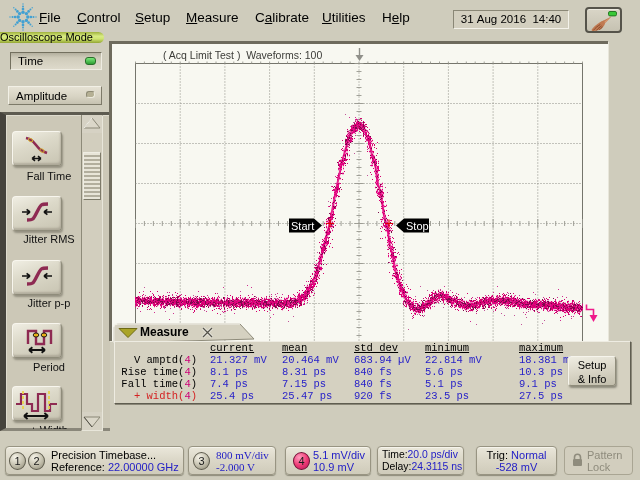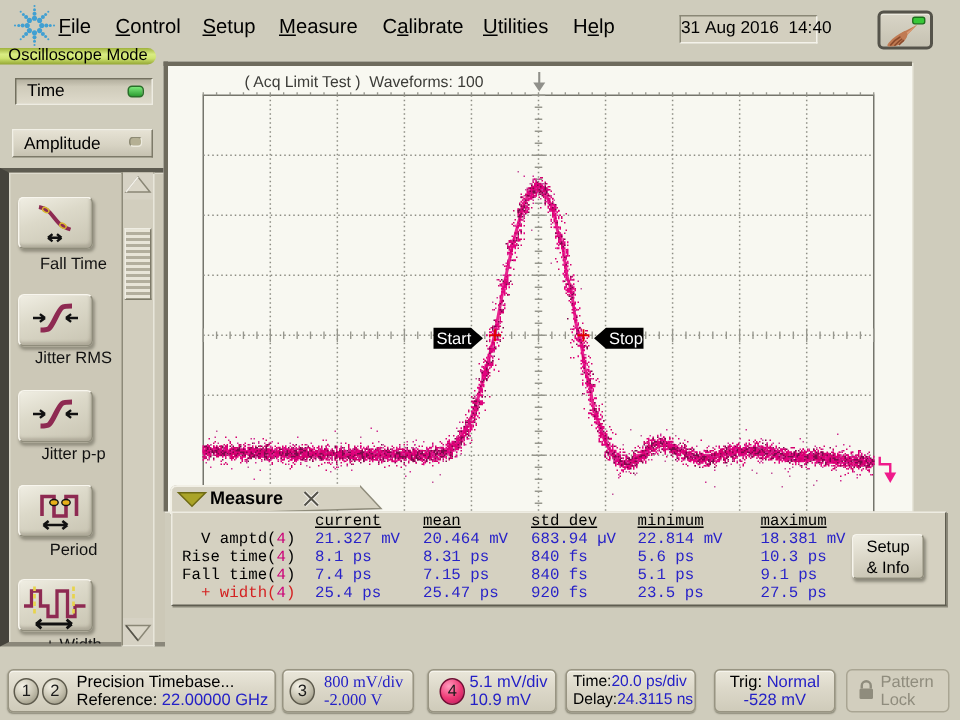--- a/index.html
+++ b/index.html
@@ -56,38 +56,38 @@
     <circle cx="30.2" cy="26.2" r="0.7" fill="#41a0d2"></circle>
   </svg>
 <div class="abs menu" style="left:39px;top:10px"><u>F</u>ile</div>
 <div class="abs menu" style="left:77px;top:10px"><u>C</u>ontrol</div>
 <div class="abs menu" style="left:135px;top:10px"><u>S</u>etup</div>
 <div class="abs menu" style="left:186px;top:10px"><u>M</u>easure</div>
 <div class="abs menu" style="left:255px;top:10px">C<u>a</u>librate</div>
 <div class="abs menu" style="left:322px;top:10px"><u>U</u>tilities</div>
 <div class="abs menu" style="left:382px;top:10px">H<u>e</u>lp</div>
 
-<div class="abs" style="left:453px;top:10px;width:92px;height:19px;background:#d3cfbf;
+<div class="abs" style="left:453px;top:10px;width:116px;height:19px;background:#d3cfbf;
   border:1px solid; border-color:#8a8776 #f4f2ea #f4f2ea #8a8776; color:#000;
   font-size:11.5px; text-align:center; line-height:17px;">31&nbsp;Aug&nbsp;2016&nbsp;&nbsp;14:40</div>
 
 <div class="abs" style="left:585px;top:7px;width:37px;height:26px;border-radius:4px;
   background:linear-gradient(180deg,#d9d5c7,#c6c2b2); border:2px solid #55534a;
   box-shadow:inset 0 1px 0 #eceadf;"><svg width="33" height="24" viewBox="0 0 33 24">
 <rect x="21.5" y="2.5" width="8" height="4.4" rx="1.4" fill="#38c838" stroke="#1c6e1c" stroke-width="0.9"></rect>
 <path d="M25 7.5 C22 10 19 13 16.5 15.5 L13.5 12.5 C17 10 21 8 25 7.5 Z" fill="#d29272" opacity="0"></path>
 <path d="M24.5 7.5 L17 15.2 L14.2 12.8 Z" fill="#c07a52"></path>
 <path d="M24.5 7.5 L17 15.2 L15.6 14 Z" fill="#d89a74"></path>
 <path d="M16.5 11.5 C12 13.5 8.5 16 5.5 19.5 C4.5 20.7 4.2 21.8 5.5 22 C8.5 22.4 12.5 21.2 15 19 C17.3 17 18.3 15 17.8 13.2 Z" fill="#c07a52"></path>
 <path d="M6.5 21.3c2-2.6 4.5-4.6 6.8-5.8M9.3 21.5c1.8-2 3.6-3.6 5.2-4.6M12.3 21c1.2-1.3 2.4-2.4 3.4-3.2" stroke="#8a4a2c" stroke-width="1" fill="none"></path>
 </svg></div>
 
 <div class="abs" style="left:0;top:32px;width:104px;height:11px;border-radius:0 6px 6px 0;
   background:linear-gradient(180deg,#9fb23c 0%,#d9ec83 38%,#cfe470 62%,#94a634 100%);
-  color:#000;font-size:11px;line-height:11.5px;text-align:center;">Oscilloscope&nbsp;Mode</div>
+  color:#000;font-size:11px;line-height:11.5px;">Oscilloscope&nbsp;Mode</div>
 
 <div class="abs" style="left:10px;top:52px;width:92px;height:18px;
   background:linear-gradient(180deg,#b3af9e 0%,#cfcbba 30%,#dedacb 100%);
   border:1px solid; border-color:#73705f #eeece2 #eeece2 #73705f;">
   <span style="position:absolute;left:7px;top:2px;font-size:11.5px;color:#000">Time</span>
   <span style="position:absolute;right:5px;top:4px;width:11px;height:8px;border-radius:3px;
     background:linear-gradient(180deg,#7ae87a,#2e9e33); border:1px solid #2a6e2a;"></span>
 </div>
 <div class="abs" style="left:8px;top:86px;width:94px;height:19px;
   background:linear-gradient(180deg,#e6e2d4 0%,#d6d2c2 60%,#c6c2b1 100%);
@@ -210,21 +210,21 @@
 <div class="abs" style="left:114px;top:341px;width:517px;height:63px;background:#d5d1c1;
   border:1px solid; border-color:#eeece2 #5f5d50 #5f5d50 #eeece2;
   box-shadow:1px 1px 0 #8a8778;"></div>
 
 <div class="abs" style="left:115px;top:342px;width:82px;text-align:right;font-family:'Liberation Mono',monospace;font-size:10.5px;line-height:12px;color:#000;white-space:pre;"><div style="height:12px"></div><div>V amptd(<span style="color:#cc0077">4</span>)</div><div>Rise time(<span style="color:#cc0077">4</span>)</div><div>Fall time(<span style="color:#cc0077">4</span>)</div><div style="color:#d42222">+ width(<span style="color:#cc0077">4</span>)</div></div>
 
 <div class="abs" style="left:210px;top:342px;font-family:'Liberation Mono',monospace;font-size:10.5px;line-height:12px;color:#2822c8;white-space:pre;"><div style="color:#000;text-decoration:underline">current</div><div>21.327 mV</div><div>8.1 ps</div><div>7.4 ps</div><div>25.4 ps</div></div>
 <div class="abs" style="left:282px;top:342px;font-family:'Liberation Mono',monospace;font-size:10.5px;line-height:12px;color:#2822c8;white-space:pre;"><div style="color:#000;text-decoration:underline">mean</div><div>20.464 mV</div><div>8.31 ps</div><div>7.15 ps</div><div>25.47 ps</div></div>
 <div class="abs" style="left:354px;top:342px;font-family:'Liberation Mono',monospace;font-size:10.5px;line-height:12px;color:#2822c8;white-space:pre;"><div style="color:#000;text-decoration:underline">std dev</div><div>683.94 µV</div><div>840 fs</div><div>840 fs</div><div>920 fs</div></div>
 <div class="abs" style="left:425px;top:342px;font-family:'Liberation Mono',monospace;font-size:10.5px;line-height:12px;color:#2822c8;white-space:pre;"><div style="color:#000;text-decoration:underline">minimum</div><div>22.814 mV</div><div>5.6 ps</div><div>5.1 ps</div><div>23.5 ps</div></div>
-<div class="abs" style="left:507px;top:342px;font-family:'Liberation Mono',monospace;font-size:10.5px;line-height:12px;color:#2822c8;white-space:pre;"><div style="color:#000;text-decoration:underline">maximum</div><div>18.381 mV</div><div>10.3 ps</div><div>9.1 ps</div><div>27.5 ps</div></div>
+<div class="abs" style="left:519px;top:342px;font-family:'Liberation Mono',monospace;font-size:10.5px;line-height:12px;color:#2822c8;white-space:pre;"><div style="color:#000;text-decoration:underline">maximum</div><div>18.381 mV</div><div>10.3 ps</div><div>9.1 ps</div><div>27.5 ps</div></div>
 
 <div class="abs" style="left:568px;top:356px;width:48px;height:30px;border-radius:3px;
   background:linear-gradient(170deg,#efede2 0%,#d9d5c6 50%,#c2beac 100%);
   border:1px solid #8f8c7b; border-top-color:#f6f4ec; border-left-color:#f6f4ec;
   box-shadow:1px 2px 2px rgba(70,68,55,.5);
   font-size:11px;color:#000;text-align:center;line-height:14px;padding-top:1px;">Setup<br>&amp; Info</div>
 
 <div class="seg" style="left:5px;top:446px;width:179px;">
   <div class="circ" style="left:3px;top:5px">1</div>
   <div class="circ" style="left:22px;top:5px">2</div>

